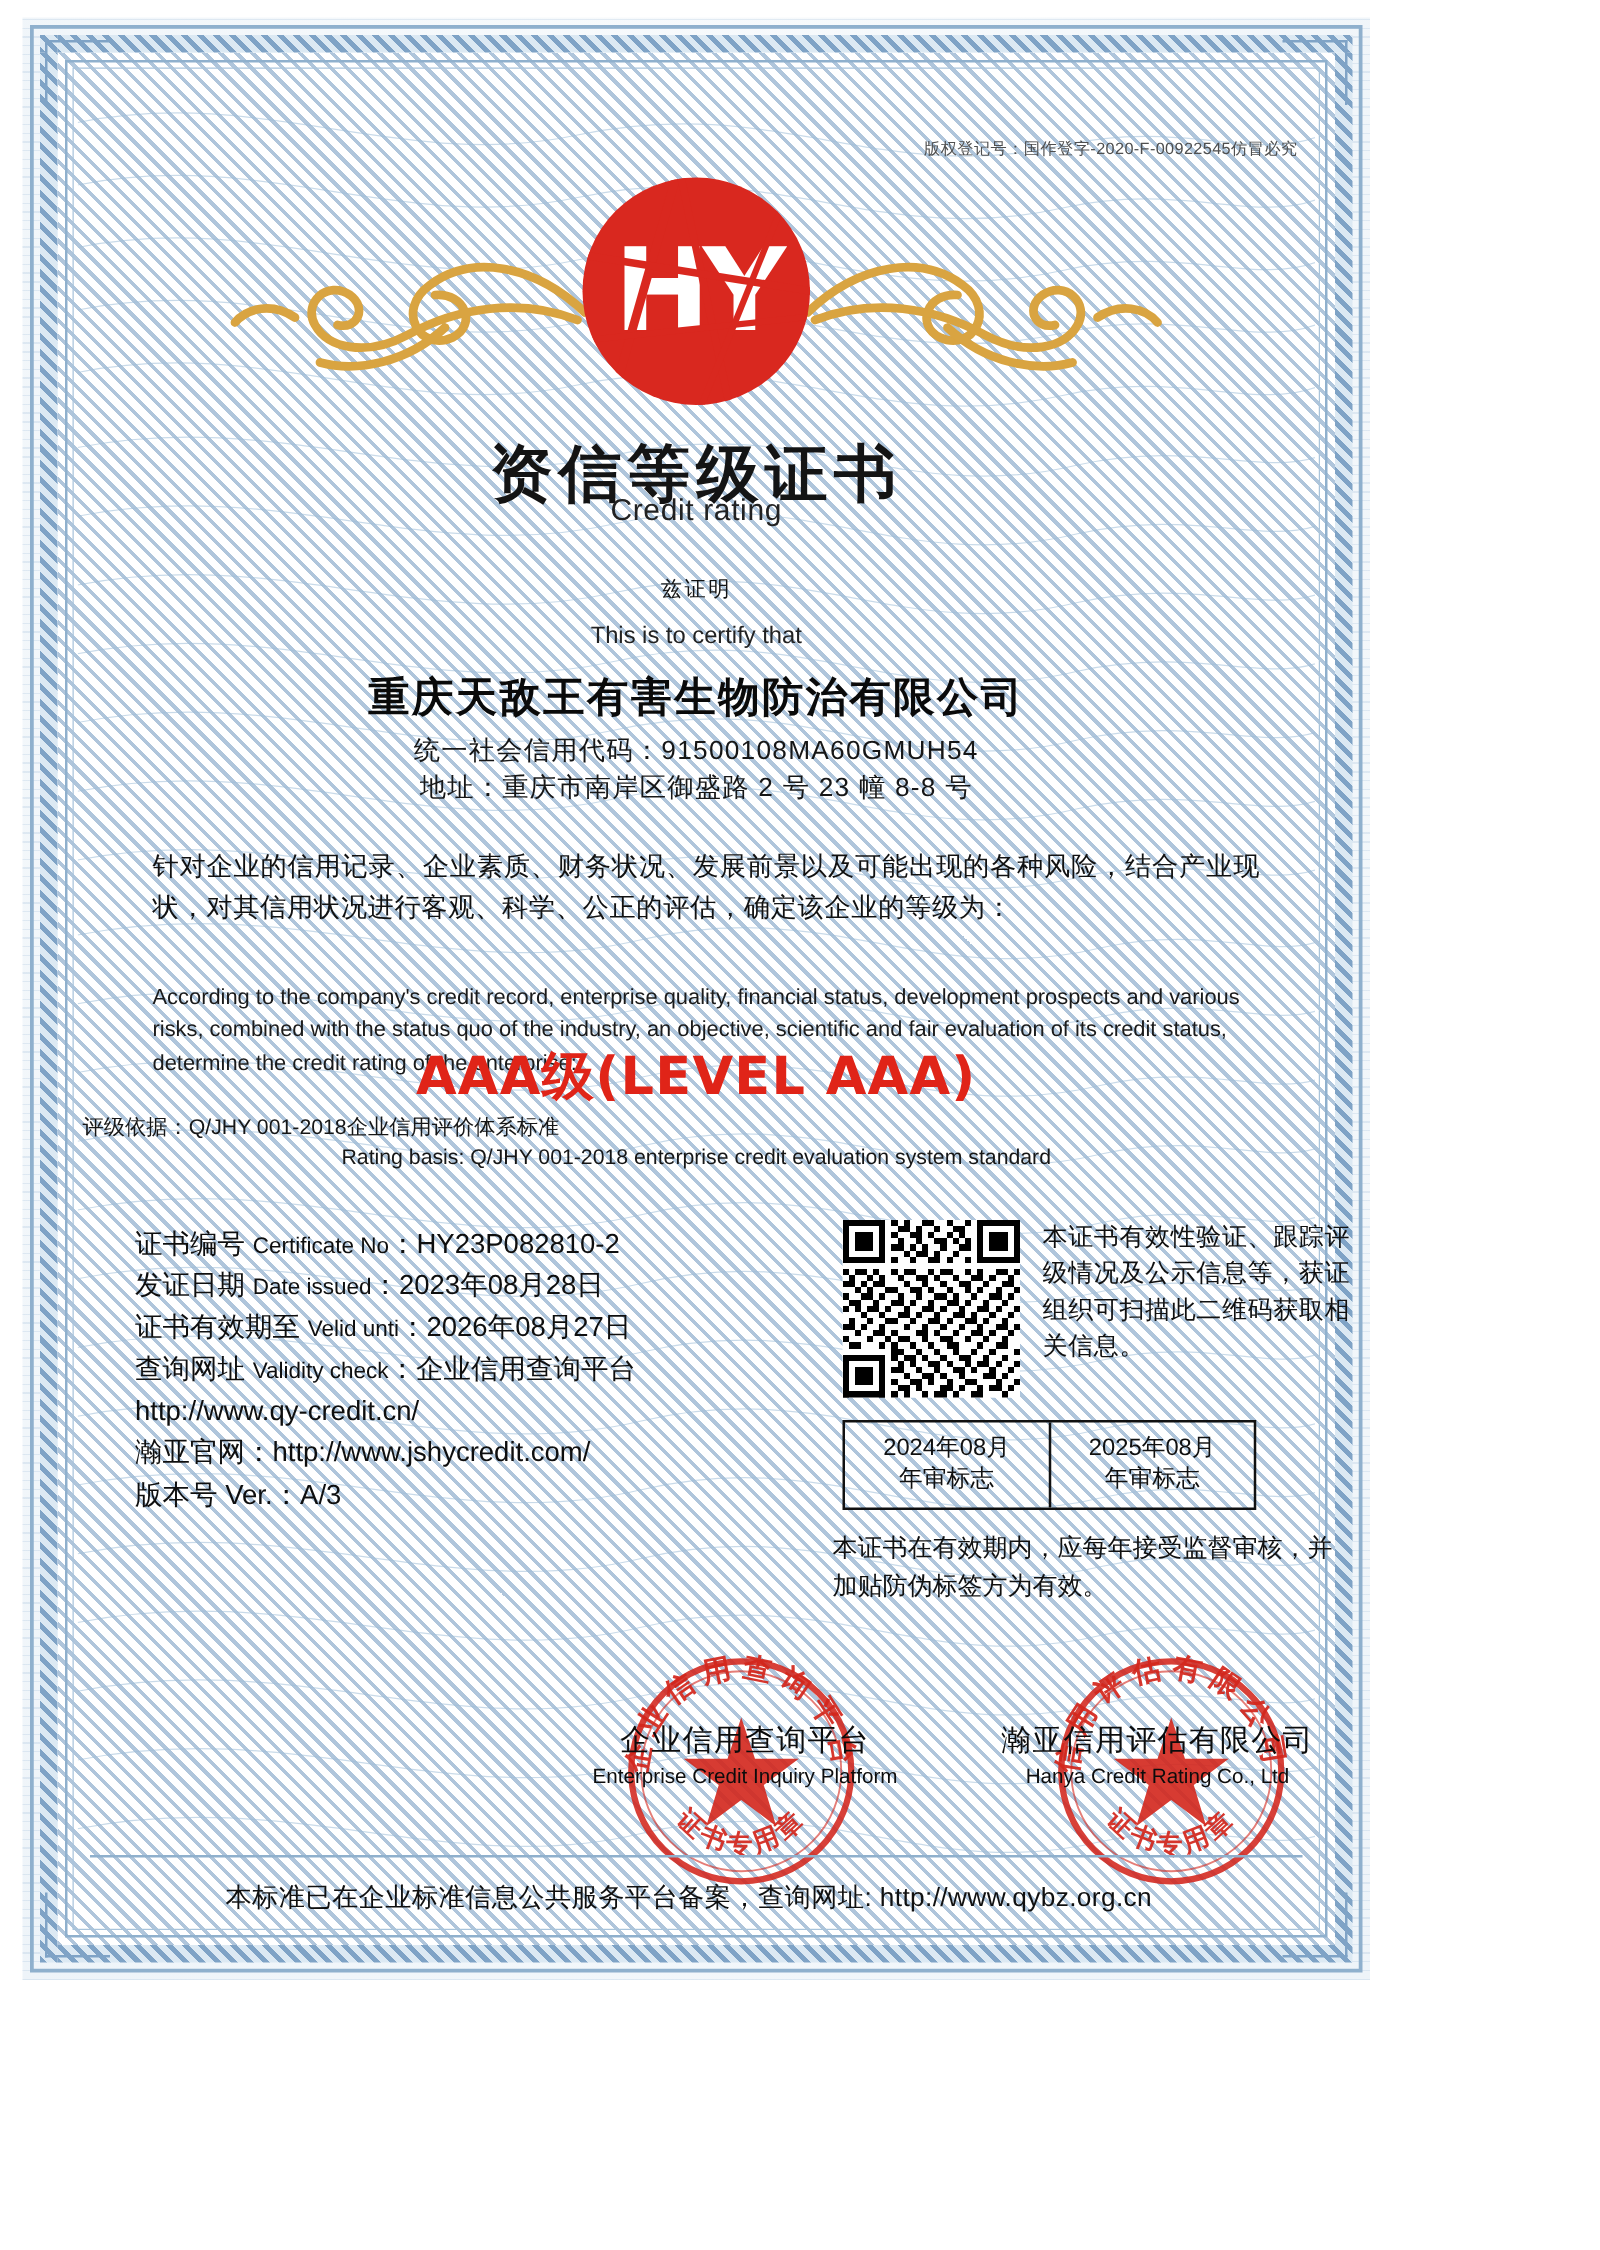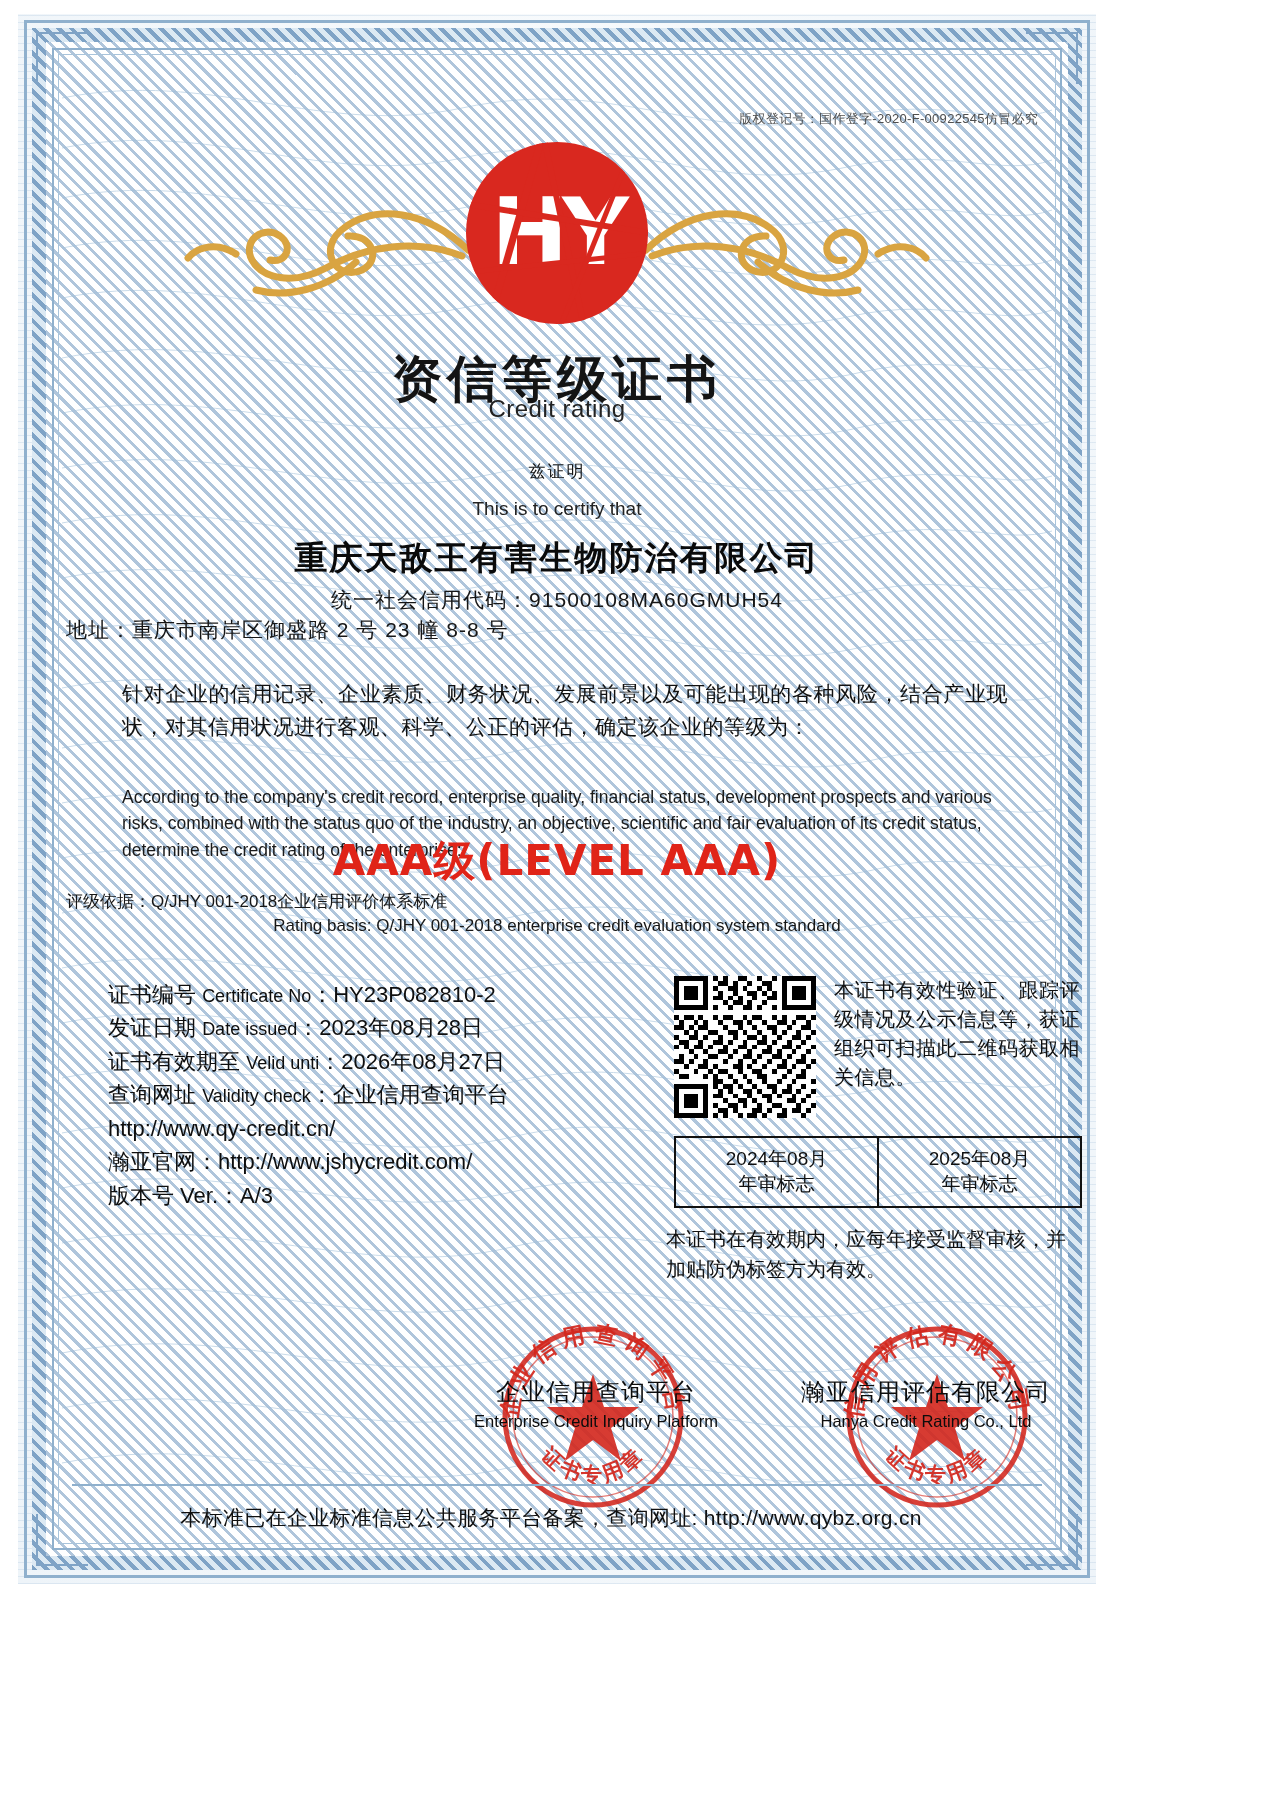--- a/index.html
+++ b/index.html
@@ -189,20 +189,21 @@
     position: absolute;
     top: 528px; left: 0; right: 0;
     text-align: center;
     font-size: 21px;
     color: #161616;
     letter-spacing: 1px;
   }
   .address {
     position: absolute;
     top: 558px; left: 0; right: 0;
+    text-align: center;
     font-size: 21px;
     color: #161616;
     letter-spacing: 1px;
   }
 
   
   .body-cn {
     position: absolute;
     top: 620px;
     left: 56px; right: 40px;
@@ -278,21 +279,21 @@
     width: 248px;
     font-size: 20px;
     line-height: 1.45;
     color: #101010;
     letter-spacing: .5px;
   }
   .stamp-table {
     position: absolute;
     top: 1078px;
     left: 608px;
-    width: 408px;
+    width: 331px;
     height: 72px;
     display: flex;
     border: 2px solid #111;
     box-sizing: border-box;
   }
   .stamp-cell {
     flex: 1;
     border-right: 2px solid #111;
     display: flex;
     flex-direction: column;

